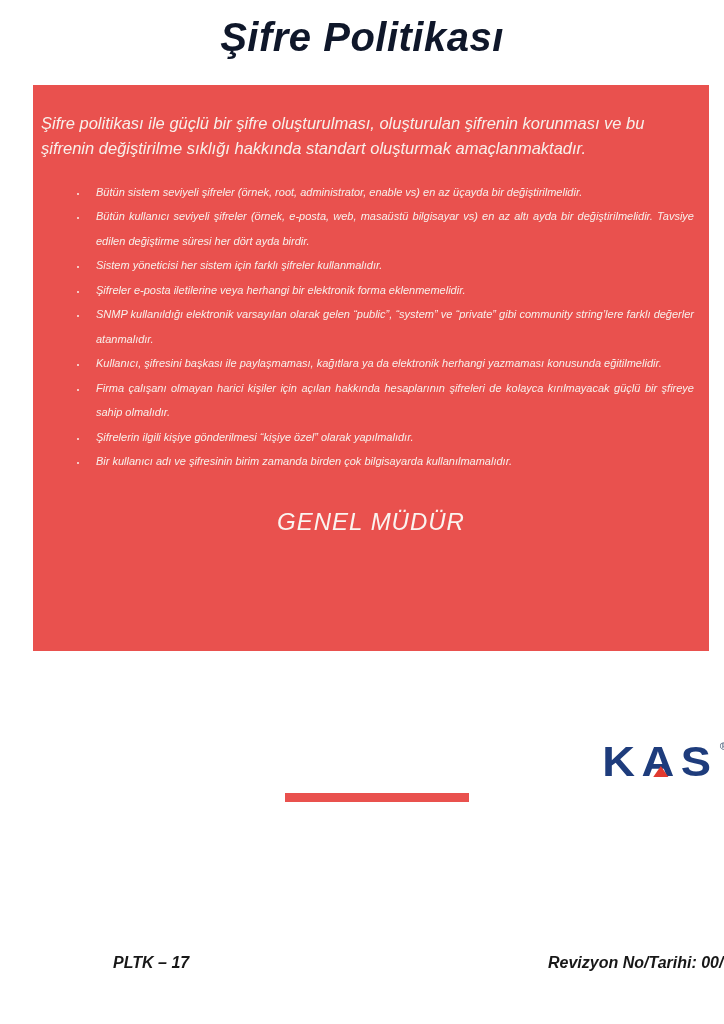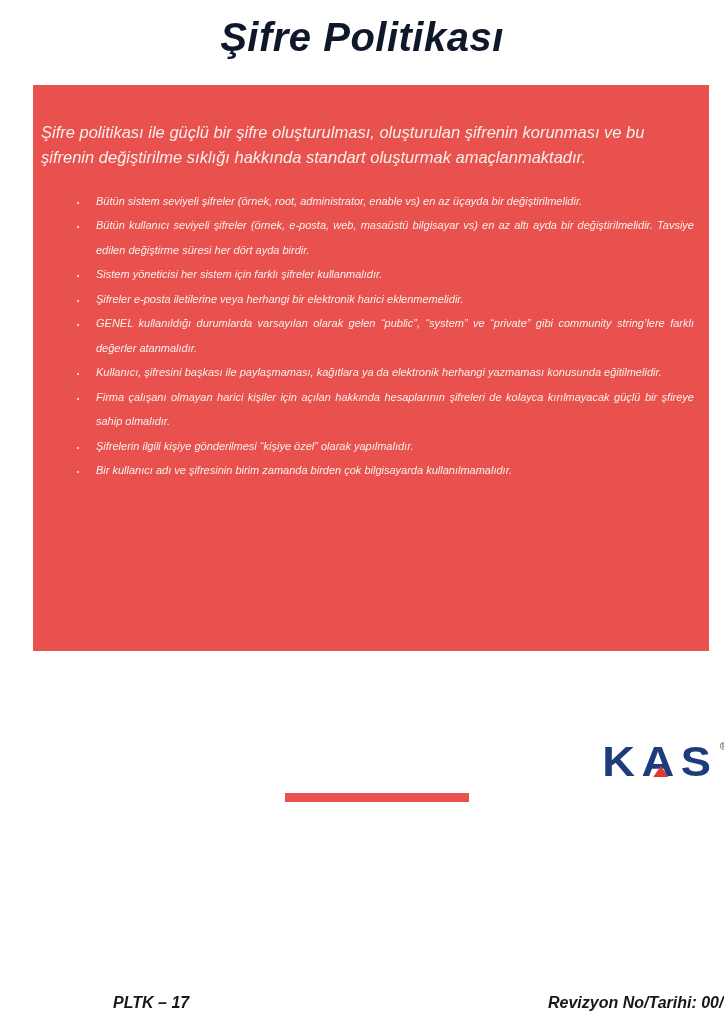--- a/index.html
+++ b/index.html
@@ -23,21 +23,21 @@
   .policy-box{
     position:absolute;left:33px;top:85px;
     width:676px;height:566px;
     background:#e9514e;
     box-sizing:border-box;
     padding:22px 8px 0 8px;
     color:#f8f0eb;
     font-style:italic;
   }
   .policy-intro{
-    margin:13px 2px 19px 0;
+    margin:4px 2px 19px 0;
     font-size:16.5px;line-height:24.8px;
     text-align:left;
   }
   .policy-bullets{
     margin:0;
     padding:0 7px 0 47px;
     list-style:disc outside;
   }
   .policy-bullets li{
     font-size:11px;line-height:24.5px;
@@ -91,21 +91,21 @@
     letter-spacing:0;
     line-height:16px;
   }
   .logo-bar{
     width:184px;height:9px;
     background:#e9514e;
     margin:7px auto 0 auto;
   }
   
   .footer-row{
-    position:absolute;left:0;top:992px;width:724px;height:24px;
+    position:absolute;left:0;top:952px;width:724px;height:24px;
     font-weight:700;font-style:italic;
     font-size:16px;line-height:22px;
     color:#181818;
   }
   .footer-item{position:absolute;top:0;white-space:nowrap;}
   .footer-doc-code{left:113px;}
   .footer-publish-date{left:289px;}
   .footer-revision{left:518px;margin-left:30px;}
 </style>
 </head>
@@ -115,28 +115,29 @@
 
   <h1 class="doc-title">Şifre Politikası</h1>
 
   <div class="policy-box">
     <p class="policy-intro">Şifre politikası ile güçlü bir şifre oluşturulması, oluşturulan şifrenin korunması ve bu şifrenin değiştirilme sıklığı hakkında standart oluşturmak amaçlanmaktadır.</p>
 
     <ul class="policy-bullets">
       <li>Bütün sistem seviyeli şifreler (örnek, root, administrator, enable vs) en az üçayda bir değiştirilmelidir.</li>
       <li>Bütün kullanıcı seviyeli şifreler (örnek, e-posta, web, masaüstü bilgisayar vs) en az altı ayda bir değiştirilmelidir. Tavsiye edilen değiştirme süresi her dört ayda birdir.</li>
       <li>Sistem yöneticisi her sistem için farklı şifreler kullanmalıdır.</li>
-      <li>Şifreler e-posta iletilerine veya herhangi bir elektronik harici eklenmemelidir.</li>
-      <li>GENEL kullanıldığı durumlarda varsayılan olarak gelen “public”, “system” ve “private” gibi community string’lere farklı değerler atanmalıdır.</li>
+      <li>Şifreler e-posta iletilerine veya herhangi bir elektronik forma eklenmemelidir.</li>
+      <li>SNMP kullanıldığı elektronik varsayılan olarak gelen “public”, “system” ve “private” gibi community string’lere farklı değerler atanmalıdır.</li>
       <li>Kullanıcı, şifresini başkası ile paylaşmaması, kağıtlara ya da elektronik herhangi yazmaması konusunda eğitilmelidir.</li>
       <li>Firma çalışanı olmayan harici kişiler için açılan hakkında hesaplarının şifreleri de kolayca kırılmayacak güçlü bir şfireye sahip olmalıdır.</li>
       <li>Şifrelerin ilgili kişiye gönderilmesi “kişiye özel” olarak yapılmalıdır.</li>
       <li>Bir kullanıcı adı ve şifresinin birim zamanda birden çok bilgisayarda kullanılmamalıdır.</li>
     </ul>
 
+    <p class="signature">GENEL MÜDÜR</p>
   </div>
 
   <div class="logo-block">
     <div class="kas-logo">
       <span class="kas-letter">K</span><span class="kas-a-wrap"><span class="kas-letter">A</span><span class="kas-a-tri"></span></span><span class="kas-letter">S</span><span class="kas-reg">®</span>
     </div>
     <div class="logo-bar"></div>
   </div>
 
   <div class="footer-row">

